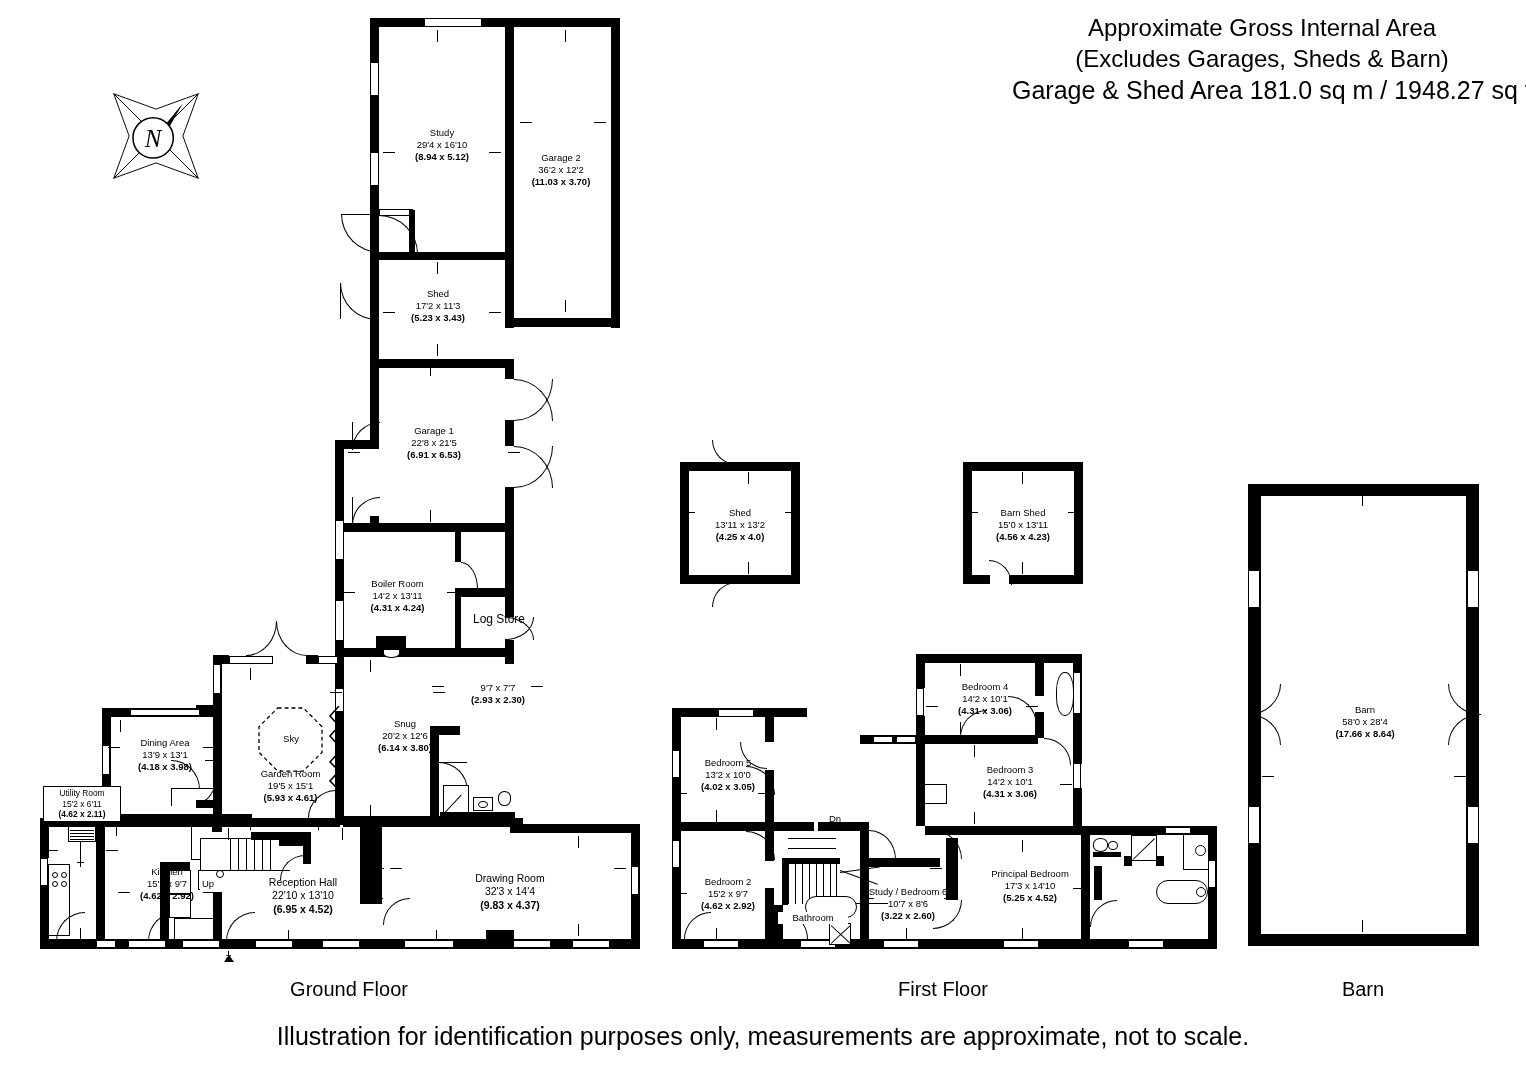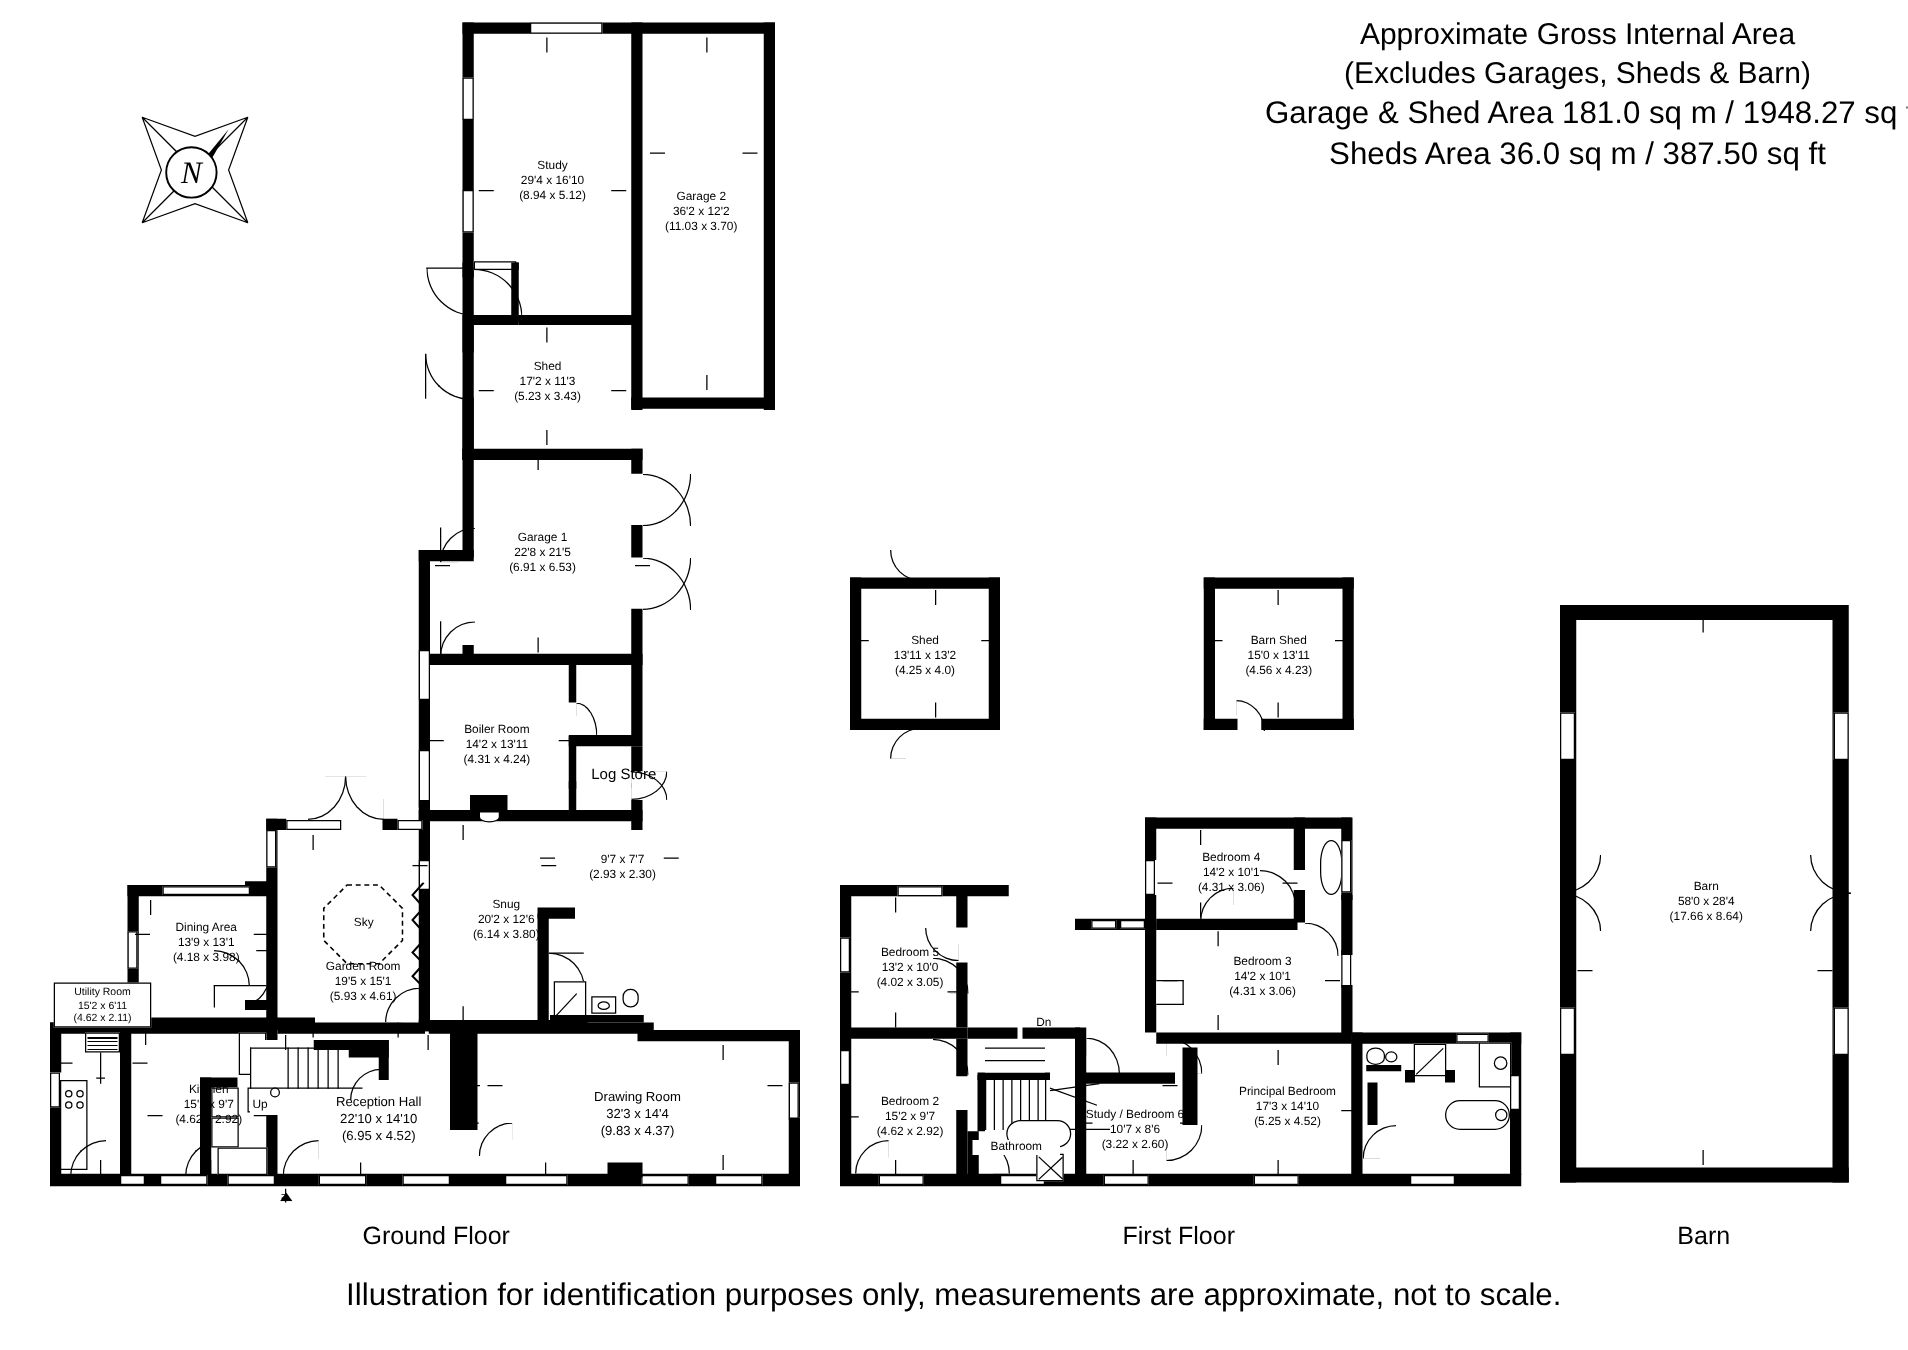--- a/index.html
+++ b/index.html
@@ -22,21 +22,21 @@
   
   .floor-cap{position:absolute;font-size:20px;text-align:center;}
   .caption{position:absolute;left:0;right:0;top:1022px;text-align:center;font-size:25px;}
 
   
   .wall{position:absolute;background:#000;}
   .lbl{position:absolute;text-align:center;font-size:9.5px;line-height:1.28;
        white-space:nowrap;color:#000;}
   .lbl .nm{display:block;}
   .lbl .d1{display:block;}
-  .lbl .d2{display:block;}
+  .lbl .d2{display:block;font-weight:bold;}
   .lbl-big{font-size:10.5px;}
 
   
   .win{position:absolute;background:#fff;border:1px solid #000;box-sizing:border-box;}
 
   
   .swing{position:absolute;border:1.1px solid #000;background:transparent;}
   .sw-tl{border-radius:100% 0 0 0;border-right:none;border-bottom:none;}
   .sw-tr{border-radius:0 100% 0 0;border-left:none;border-bottom:none;}
   .sw-bl{border-radius:0 0 0 100%;border-right:none;border-top:none;}
@@ -63,21 +63,20 @@
 </style>
 </head>
 <body>
 
 <div id="stage">
 
   <div class="header">
     <div class="h-l1">Approximate Gross Internal Area</div>
     <div class="h-l3">(Excludes Garages, Sheds &amp; Barn)</div>
     <div class="h-l4">Garage &amp; Shed Area 181.0 sq m / 1948.27 sq ft</div>
-    <div class="h-l6">Sheds Area 36.0 sq m / 387.50 sq ft</div>
   </div>
 
   <div class="compass">
     <svg viewBox="0 0 100 100" width="96" height="96">
       <polygon points="50,50 6,6 22,50 6,94" fill="#fff" stroke="#000" stroke-width="1"></polygon>
       <polygon points="50,50 94,6 78,50 94,94" fill="#fff" stroke="#000" stroke-width="1"></polygon>
       <polygon points="50,50 6,6 50,22 94,6" fill="#fff" stroke="#000" stroke-width="1"></polygon>
       <polygon points="50,50 6,94 50,78 94,94" fill="#fff" stroke="#000" stroke-width="1"></polygon>
       <polygon points="50,50 78,16 62,44" fill="#000"></polygon>
       <circle cx="47" cy="52" r="21" fill="#fff" stroke="#000" stroke-width="1.6"></circle>
@@ -380,21 +379,21 @@
     <div class="fx fx-round" style="left:216px;top:870px;width:8px;height:8px;"></div>
     <div class="lbl" style="left:195px;top:878px;width:26px;">
       <span class="nm">Up</span>
     </div>
 
     <div class="wall" style="left:251px;top:832px;width:60px;height:8px;"></div>
     <div class="wall" style="left:303px;top:832px;width:8px;height:32px;"></div>
     <div class="wall" style="left:279px;top:838px;width:32px;height:8px;"></div>
     <div class="lbl lbl-big" style="left:243px;top:876px;width:120px;">
       <span class="nm">Reception Hall</span>
-      <span class="d1">22'10 x 14'10</span>
+      <span class="d1">22'10 x 13'10</span>
       <span class="d2">(6.95 x 4.52)</span>
     </div>
     <div class="tick" style="left:228px;top:828px;width:1px;height:12px;"></div>
     <div class="tick" style="left:342px;top:828px;width:1px;height:12px;"></div>
     <div class="swing sw-tl" style="left:280px;top:855px;width:24px;height:24px;"></div>
 
     <div class="wall" style="left:360px;top:824px;width:22px;height:80px;"></div>
     <div class="wall" style="left:510px;top:824px;width:130px;height:9px;"></div>
     <div class="wall" style="left:631px;top:824px;width:9px;height:70px;"></div>
     <div class="win" style="left:631px;top:866px;width:8px;height:30px;"></div>

